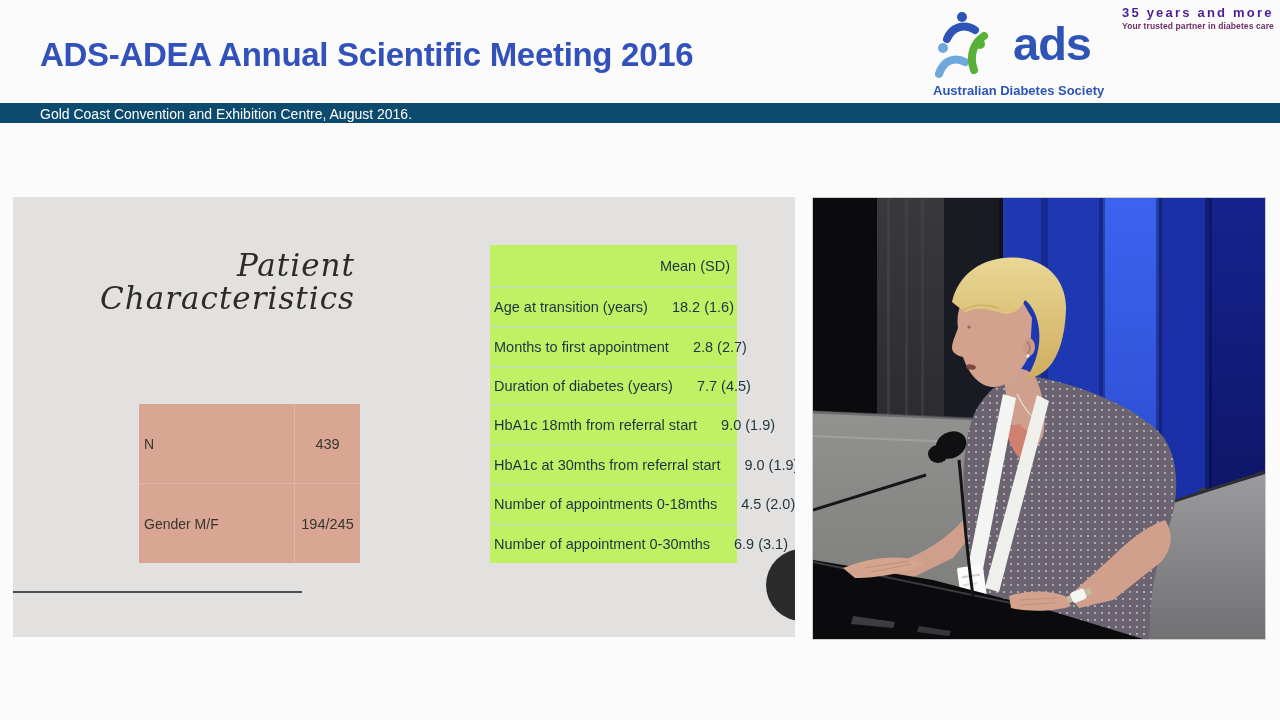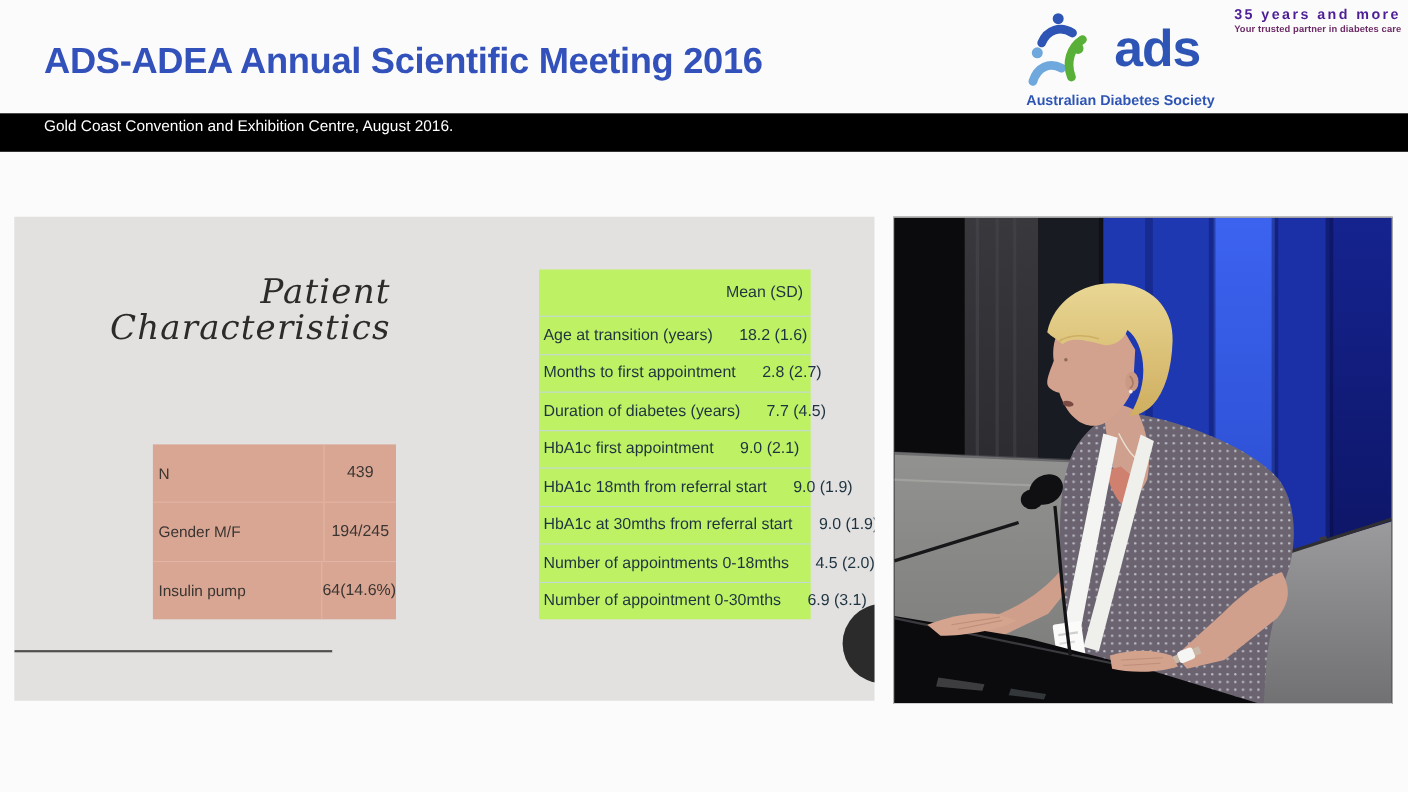--- a/index.html
+++ b/index.html
@@ -5,21 +5,21 @@
   html,body{margin:0;padding:0;}
   body{
     width:1280px;height:720px;position:relative;overflow:hidden;
     background:#fbfbfb;font-family:"Liberation Sans",sans-serif;
   }
   
   .header-title{
     position:absolute;left:40px;top:36px;font-size:33px;font-weight:bold;
     color:#3351bb;letter-spacing:-0.3px;white-space:nowrap;
   }
-  .venue-bar{position:absolute;left:0;top:103px;width:1280px;height:35px;background:#000000;}
+  .venue-bar{position:absolute;left:0;top:103px;width:1280px;height:20px;background:#0c4a6e;}
   .venue-bar .venue-text{
     position:absolute;left:40px;top:0;line-height:22px;color:#ffffff;font-size:14px;white-space:nowrap;
   }
   
   .ads-logo{position:absolute;left:933px;top:8px;width:172px;}
   .ads-row{display:flex;align-items:center;gap:24px;}
   .ads-text{font-size:47px;font-weight:bold;color:#2e55b5;line-height:0.85;letter-spacing:-1px;}
   .ads-tagline{font-size:13px;font-weight:bold;color:#2e55b5;margin-top:3px;white-space:nowrap;}
   
   .adea-logo{position:absolute;left:1122px;top:4px;width:150px;}
@@ -114,43 +114,35 @@
 
   <div class="patient-table">
     <div class="p-row">
       <div class="p-label">N</div>
       <div class="p-value">439</div>
     </div>
     <div class="p-row">
       <div class="p-label">Gender M/F</div>
       <div class="p-value">194/245</div>
     </div>
-    <div class="p-row">
-      <div class="p-label">Insulin pump</div>
-      <div class="p-value">64(14.6%)</div>
-    </div>
   </div>
 
   <div class="stats-table">
     <div class="s-header">Mean (SD)</div>
     <div class="s-row">
       <div class="s-label">Age at transition (years)</div>
       <div class="s-value">18.2 (1.6)</div>
     </div>
     <div class="s-row">
       <div class="s-label">Months to first appointment</div>
       <div class="s-value">2.8 (2.7)</div>
     </div>
     <div class="s-row">
       <div class="s-label">Duration of diabetes (years)</div>
       <div class="s-value">7.7 (4.5)</div>
-    </div>
-    <div class="s-row">
-      <div class="s-label">HbA1c first appointment</div>
-      <div class="s-value">9.0 (2.1)</div>
     </div>
     <div class="s-row">
       <div class="s-label">HbA1c 18mth from referral start</div>
       <div class="s-value">9.0 (1.9)</div>
     </div>
     <div class="s-row">
       <div class="s-label">HbA1c at 30mths from referral start</div>
       <div class="s-value">9.0 (1.9)</div>
     </div>
     <div class="s-row">

